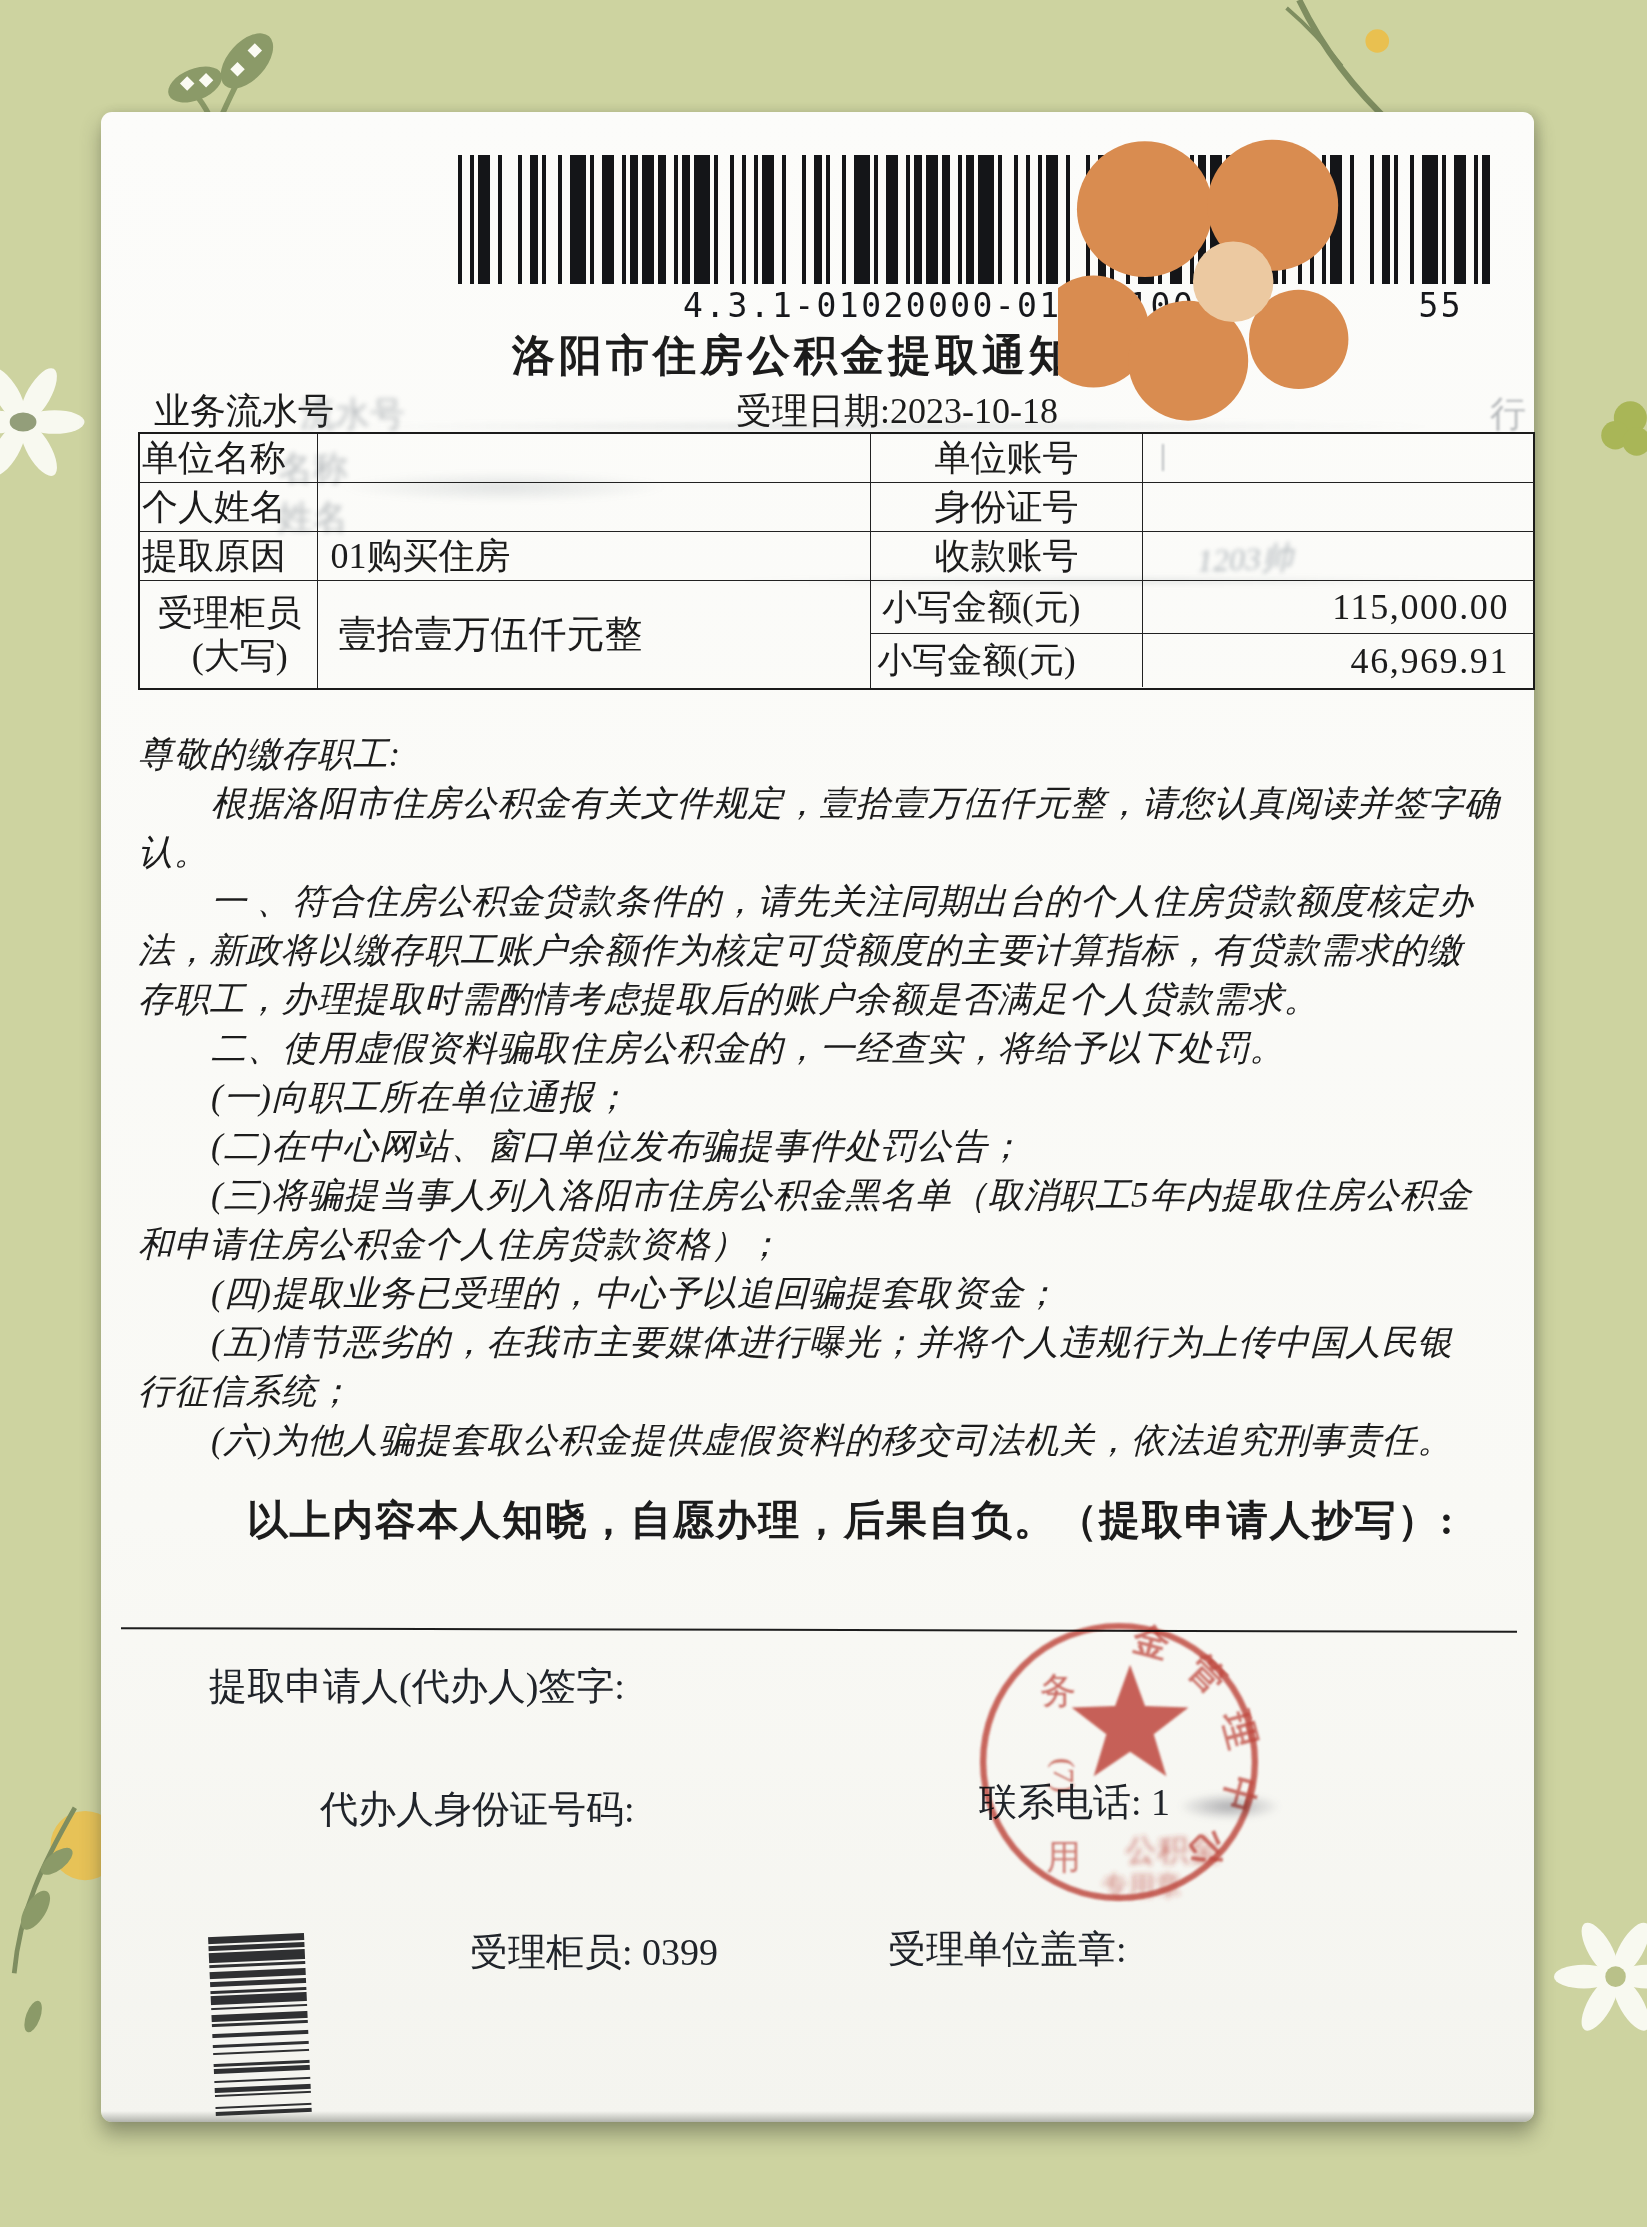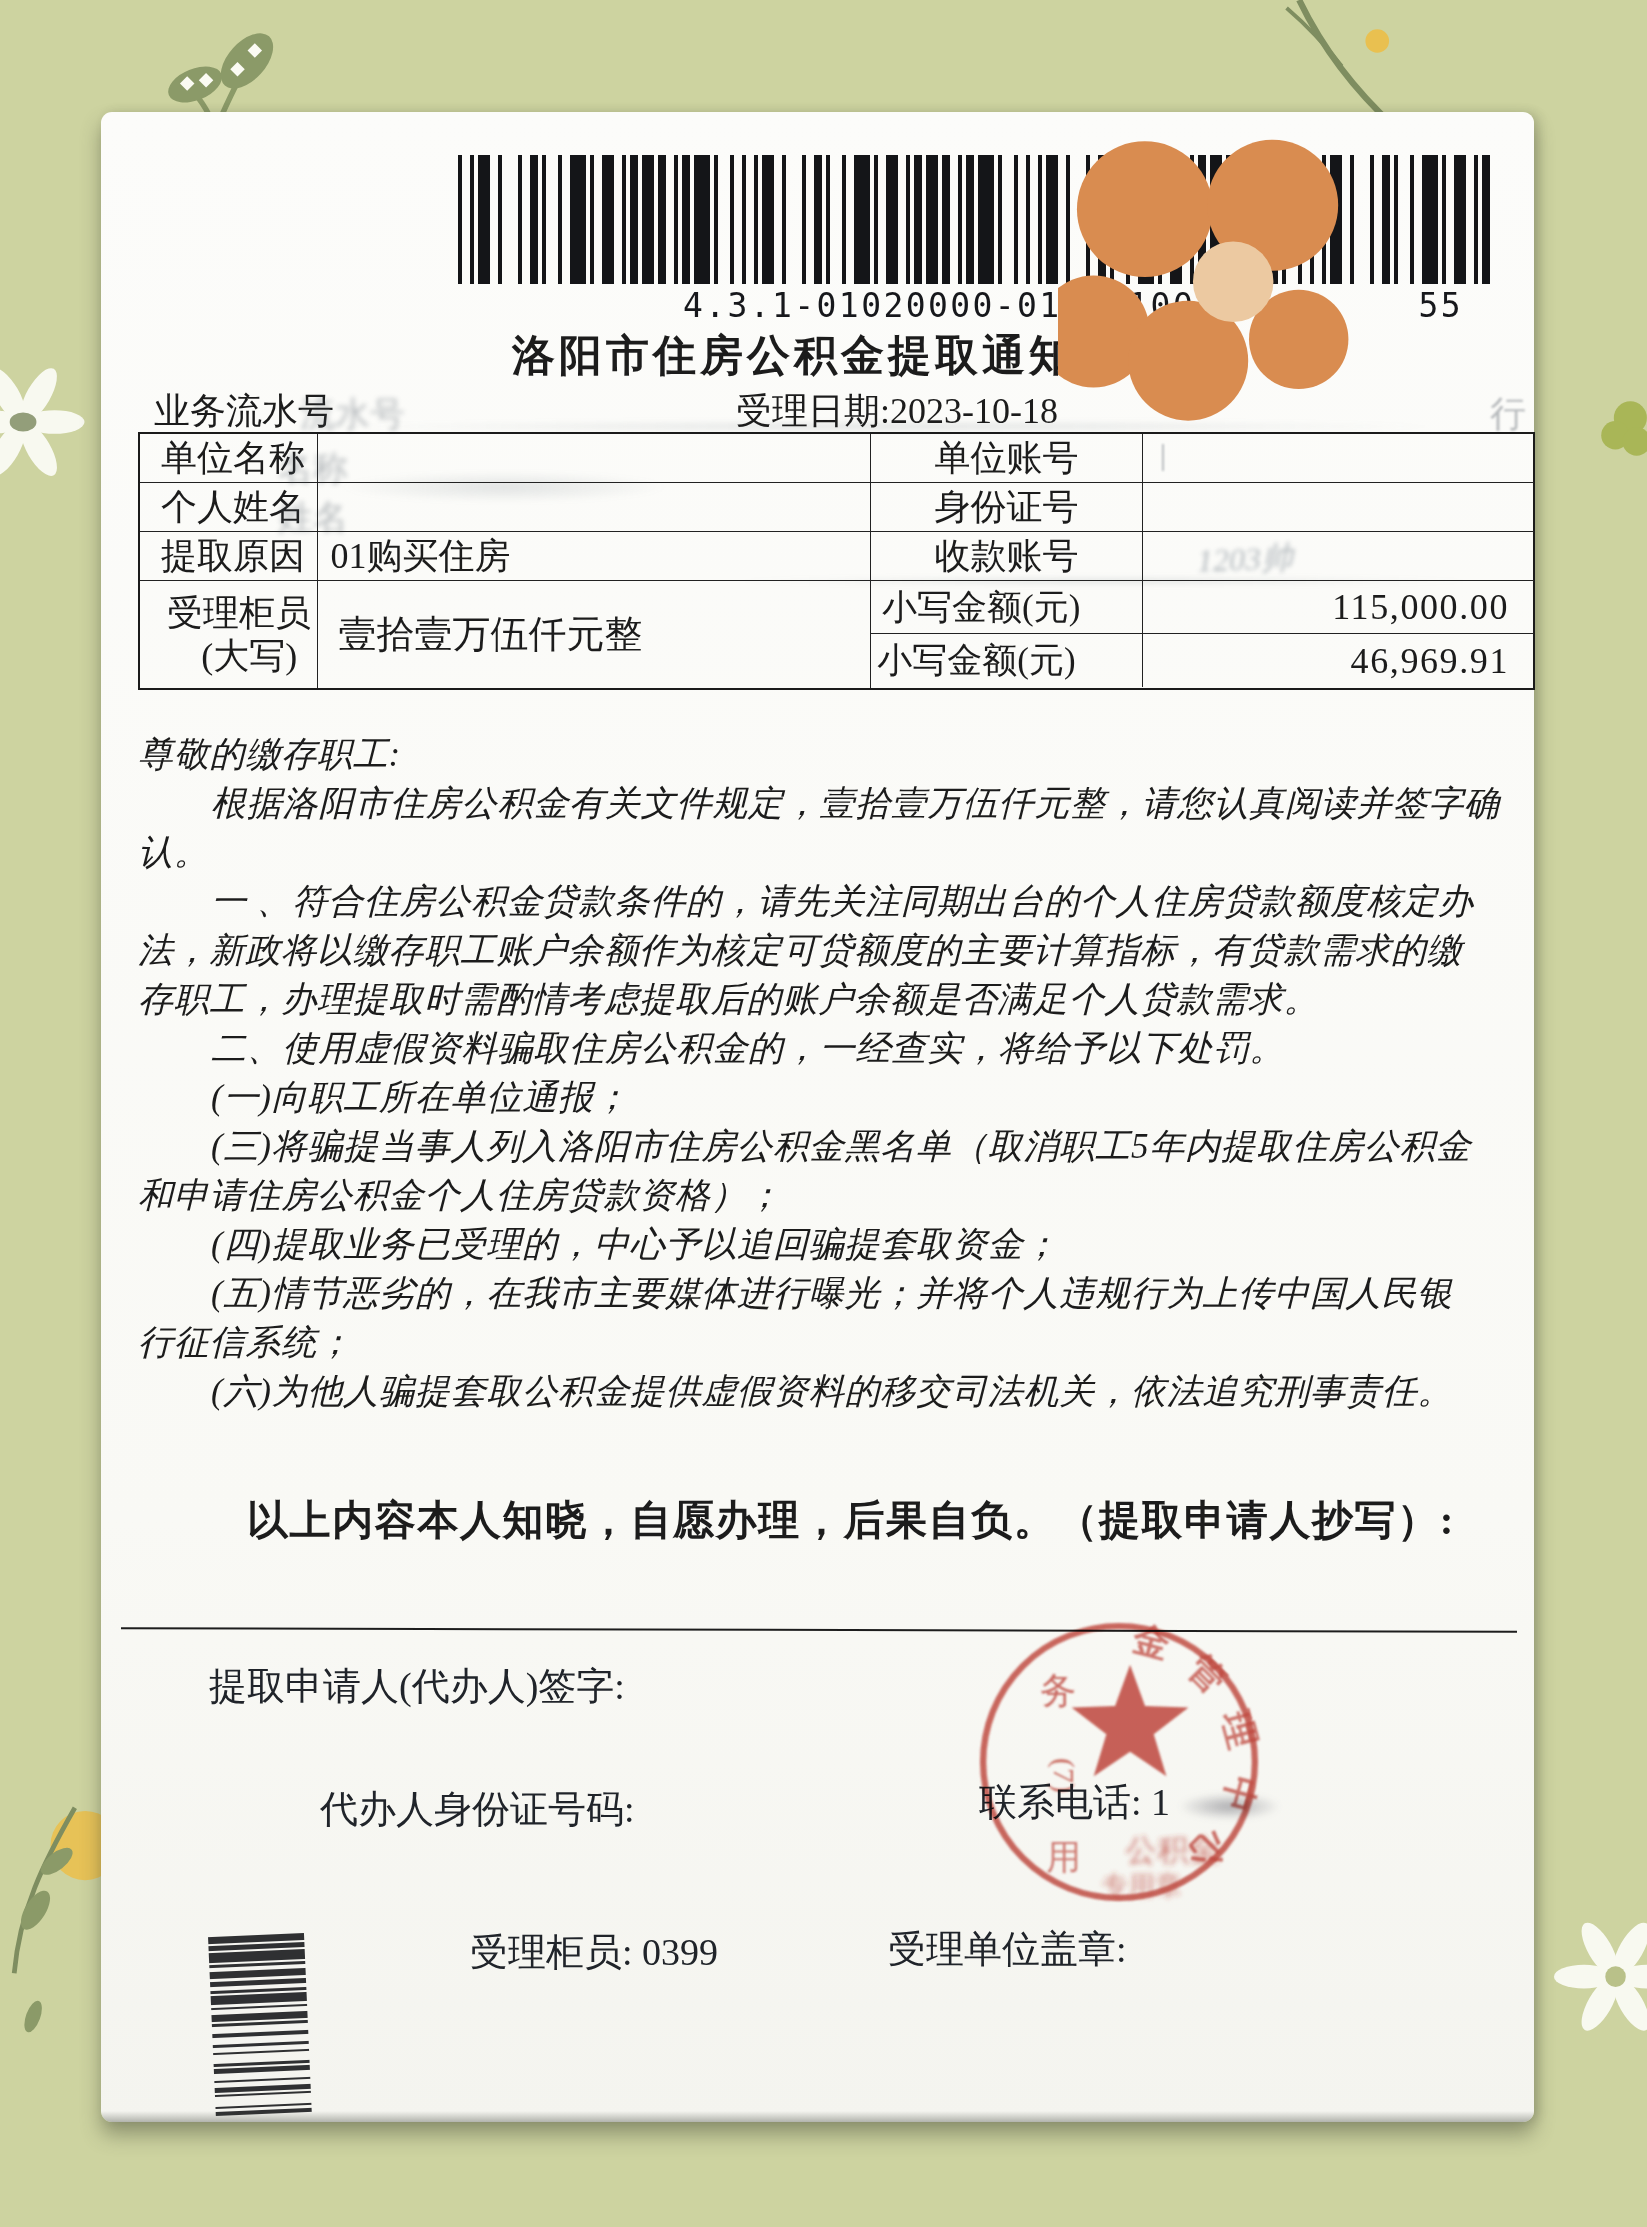--- a/index.html
+++ b/index.html
@@ -27,21 +27,21 @@
   .hline{font-size:36px;white-space:nowrap;}
   .ghost{position:absolute;color:var(--ghost,#4a5560);opacity:.38;filter:blur(2.4px);font-size:35px;white-space:nowrap;}
   #corner-ghost{color:#80868c;opacity:.55;filter:blur(1.2px);font-size:36px;}
   
   #tbl{left:37px;top:320px;width:1393px;display:grid;grid-template-columns:178px 553px 272px 391px;
        grid-template-rows:49px 49px 49px 107px;border:2.4px solid #1b1b1b;background:transparent;}
   .cell{border-right:1.6px solid #222;border-bottom:1.6px solid #222;display:flex;align-items:center;
         font-size:36px;position:relative;white-space:nowrap;}
   .c4{border-right:none;}
   .r4{border-bottom:none;}
-  .lab{padding-left:21px;}
+  .lab{padding-left:2px;}
   .cen{justify-content:center;}
   .val{padding-left:12.6px;}
   #sub{grid-column:3/5;grid-row:4;display:grid;grid-template-columns:272px 391px;grid-template-rows:53px 53px;border-bottom:none;border-right:none;}
   .scell{border-right:1.6px solid #222;border-bottom:1.6px solid #222;display:flex;align-items:center;font-size:35px;white-space:nowrap;}
   .sv{border-right:none;justify-content:flex-end;padding-right:25px;font-size:36px;letter-spacing:1.6px;}
   .s2{border-bottom:none;}
   .money2{display:flex;flex-direction:column;justify-content:center;line-height:43px;}
   .money2 span{display:block;}
   .money2 .b2{padding-left:20.5px;}
   .hand{position:absolute;left:54px;top:6.3px;color:#51606e;opacity:.42;filter:blur(2px);font-size:32px;font-style:italic;transform:rotate(-2deg);}
@@ -349,20 +349,21 @@
 
     <div id="body-lines" class="abs">
         <div class="bline">尊敬的缴存职工:</div>
         <div class="bline ind">根据洛阳市住房公积金有关文件规定，壹拾壹万伍仟元整，请您认真阅读并签字确</div>
         <div class="bline">认。</div>
         <div class="bline ind">一 、符合住房公积金贷款条件的，请先关注同期出台的个人住房贷款额度核定办</div>
         <div class="bline">法，新政将以缴存职工账户余额作为核定可贷额度的主要计算指标，有贷款需求的缴</div>
         <div class="bline">存职工，办理提取时需酌情考虑提取后的账户余额是否满足个人贷款需求。</div>
         <div class="bline ind">二、使用虚假资料骗取住房公积金的，一经查实，将给予以下处罚。</div>
         <div class="bline ind">(一)向职工所在单位通报；</div>
+        <div class="bline ind">(二)在中心网站、窗口单位发布骗提事件处罚公告；</div>
         <div class="bline ind">(三)将骗提当事人列入洛阳市住房公积金黑名单（取消职工5年内提取住房公积金</div>
         <div class="bline">和申请住房公积金个人住房贷款资格）；</div>
         <div class="bline ind">(四)提取业务已受理的，中心予以追回骗提套取资金；</div>
         <div class="bline ind">(五)情节恶劣的，在我市主要媒体进行曝光；并将个人违规行为上传中国人民银</div>
         <div class="bline">行征信系统；</div>
         <div class="bline ind">(六)为他人骗提套取公积金提供虚假资料的移交司法机关，依法追究刑事责任。</div>
       </div>
 
     <div id="statement" class="abs">以上内容本人知晓，自愿办理，后果自负。（提取申请人抄写）:</div>
 

